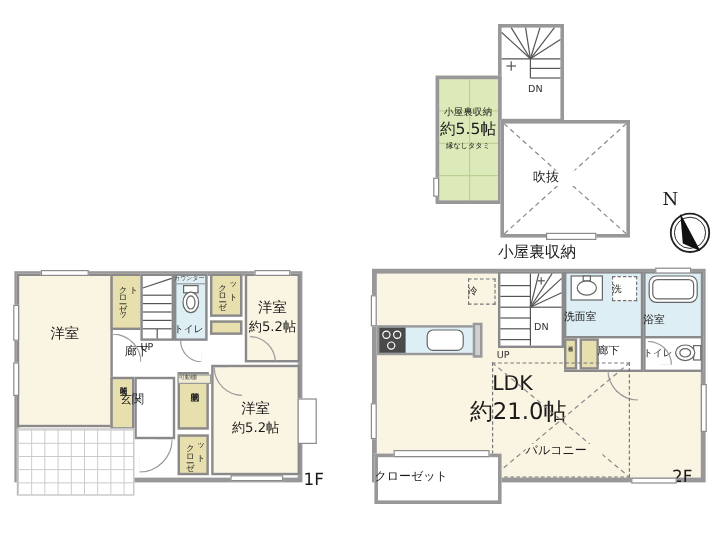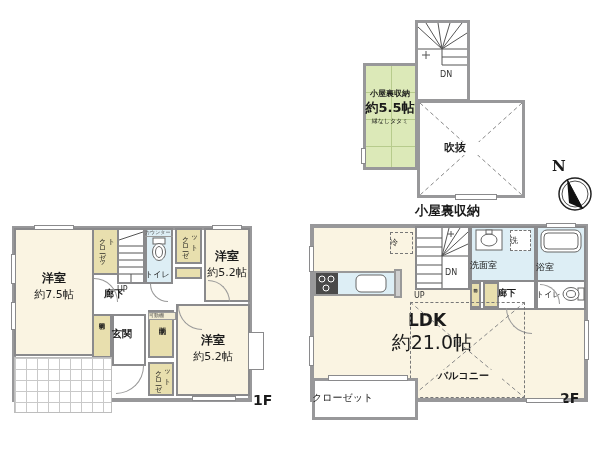--- a/index.html
+++ b/index.html
@@ -23,21 +23,21 @@
     background-size:11px 11px;border:1px solid #bdbdbd;box-sizing:border-box;}
   .lbl{position:absolute;line-height:1.18;white-space:nowrap;}
   .blk{position:absolute;text-align:center;}
   .v{writing-mode:vertical-lr;text-orientation:upright;white-space:normal;}
   .dash{position:absolute;box-sizing:border-box;border:1px dashed #777;background:transparent;}
   .win{position:absolute;background:#fff;border:1px solid #8a8a8c;box-sizing:border-box;z-index:5;}
   .arcA{position:absolute;box-sizing:border-box;border-left:1px solid #999;border-bottom:1px solid #999;border-bottom-left-radius:100%;}
   .arcB{position:absolute;box-sizing:border-box;border-right:1px solid #999;border-top:1px solid #999;border-top-right-radius:100%;}
   .arcC{position:absolute;box-sizing:border-box;border-right:1px solid #999;border-bottom:1px solid #999;border-bottom-right-radius:100%;}
   svg{position:absolute;overflow:visible;}
-  .b{font-weight:bold;}
+  .b{font-weight:normal;}
 </style>
 </head>
 <body>
 
 <div id="canvas">
 
   <div class="plan" style="left:360px;top:18px;width:168px;height:200px;">
 
     <div class="rm w3 white" style="left:55px;top:2px;width:55px;height:82px;"></div>
     <svg style="left:58px;top:5px;" width="49" height="42" viewBox="0 0 49 42">
@@ -87,21 +87,20 @@
       <line x1="13" y1="7" x2="29" y2="37" stroke="#111" stroke-width="1"></line>
     </svg>
   </div>
 
   <div class="plan" style="left:12px;top:226px;width:240px;height:176px;">
     <div class="outer" style="left:0;top:0;width:240px;height:176px;"></div>
 
     <div class="rm cream" style="left:2px;top:2px;width:80px;height:128px;"></div>
     <div class="blk" style="left:2px;top:44px;width:80px;">
       <div class="b" style="font-size:12px;">洋室</div>
-      <div style="font-size:11px;">約7.5帖</div>
     </div>
 
     <div class="rm tan" style="left:80px;top:2px;width:27px;height:47px;"></div>
     <div class="lbl v" style="left:85px;top:7px;height:36px;font-size:7px;line-height:9px;">クローゼット</div>
 
     <div class="rm white" style="left:105px;top:2px;width:28px;height:56px;"></div>
     <svg style="left:107px;top:4px;" width="24" height="52" viewBox="0 0 24 52">
       <g stroke="#555" stroke-width="1" fill="none">
         <line x1="0" y1="10" x2="24" y2="2"></line>
         <line x1="0" y1="16" x2="24" y2="16"></line>
@@ -135,21 +134,21 @@
     </div>
     <div class="arcB" style="left:196px;top:54px;width:22px;height:22px;"></div>
 
     <div class="lbl b" style="left:92px;top:62px;width:40px;font-size:10px;">廊下</div>
     <div class="arcB" style="left:82px;top:52px;width:24px;height:24px;"></div>
 
     <div class="rm tan" style="left:80px;top:88px;width:20px;height:44px;"></div>
     <div class="lbl v" style="left:86px;top:92px;height:38px;font-size:6px;line-height:8px;">玄関収納</div>
 
     <div class="rm white" style="left:100px;top:88px;width:34px;height:52px;"></div>
-    <div class="lbl b" style="left:100px;top:102px;width:34px;font-size:10px;">玄関</div>
+    <div class="lbl b" style="left:88px;top:102px;width:34px;font-size:10px;">玄関</div>
     <div class="arcC" style="left:104px;top:140px;width:28px;height:28px;"></div>
 
     <div class="rm tan" style="left:136px;top:84px;width:26px;height:48px;"></div>
     <div class="lbl" style="left:136px;top:86px;width:26px;font-size:5px;color:#444;border:1px solid #999;background:#f2ecd2;">可動棚</div>
     <div class="lbl v" style="left:145px;top:96px;height:34px;font-size:7px;line-height:9px;">土間収納</div>
 
     <div class="rm tan" style="left:136px;top:136px;width:26px;height:34px;"></div>
     <div class="lbl v" style="left:141px;top:139px;height:28px;font-size:7px;line-height:9px;">クローゼット</div>
 
     <div class="rm cream" style="left:164px;top:78px;width:74px;height:92px;"></div>

